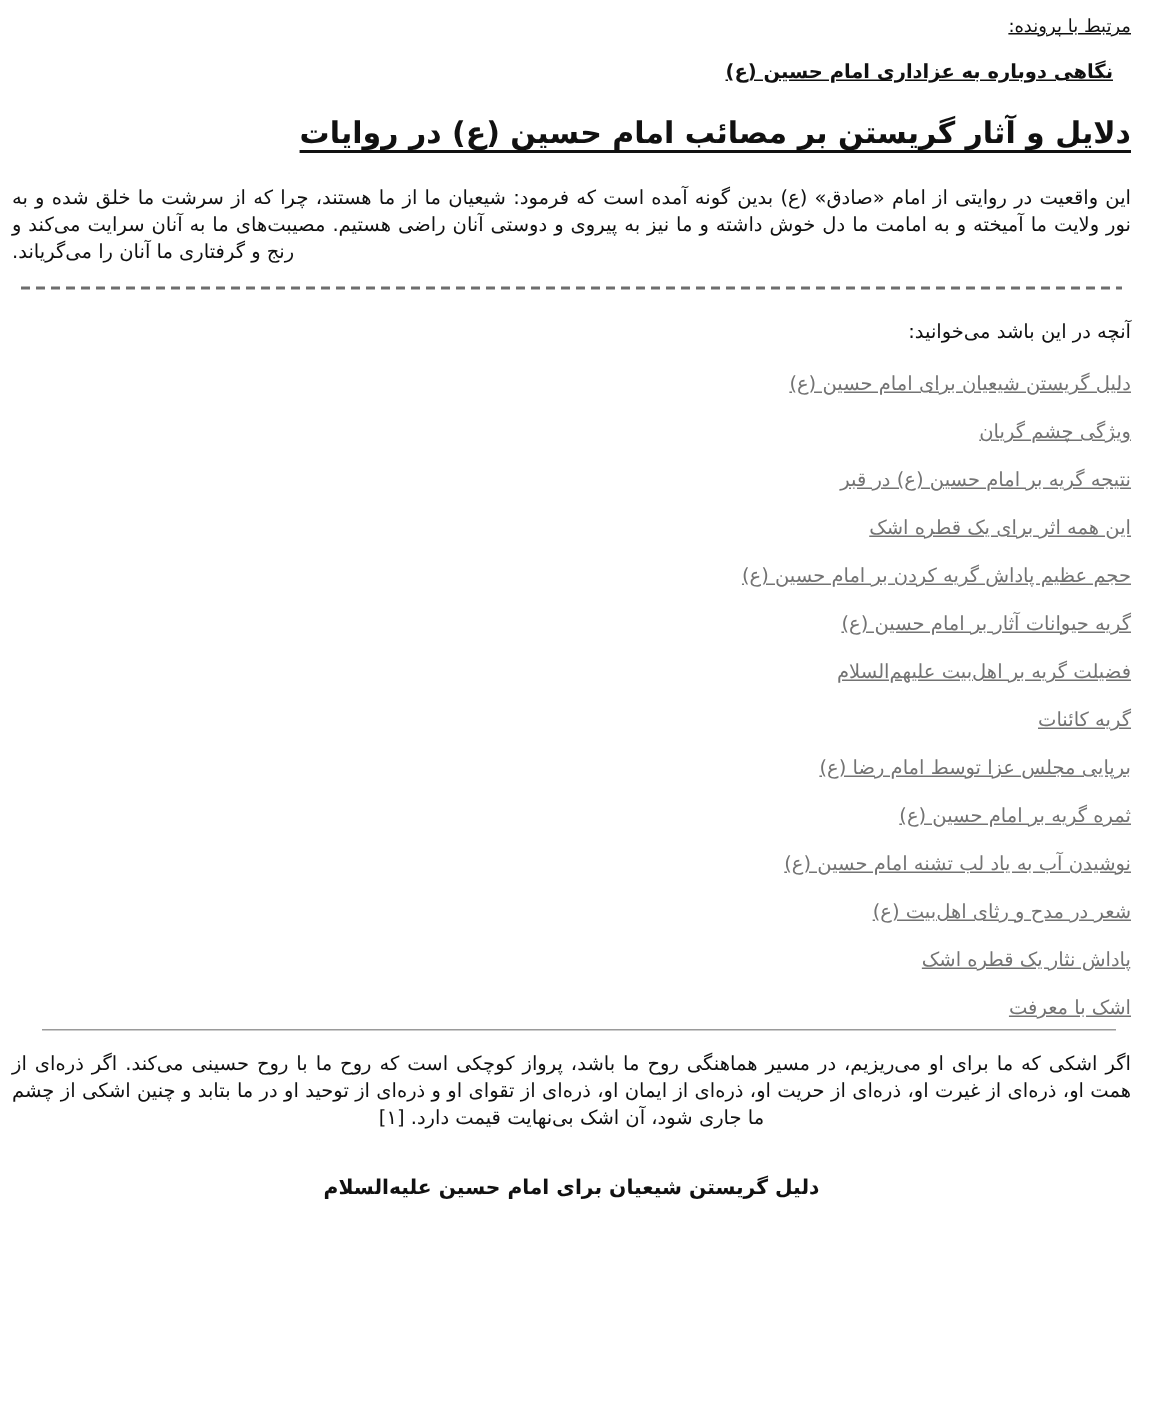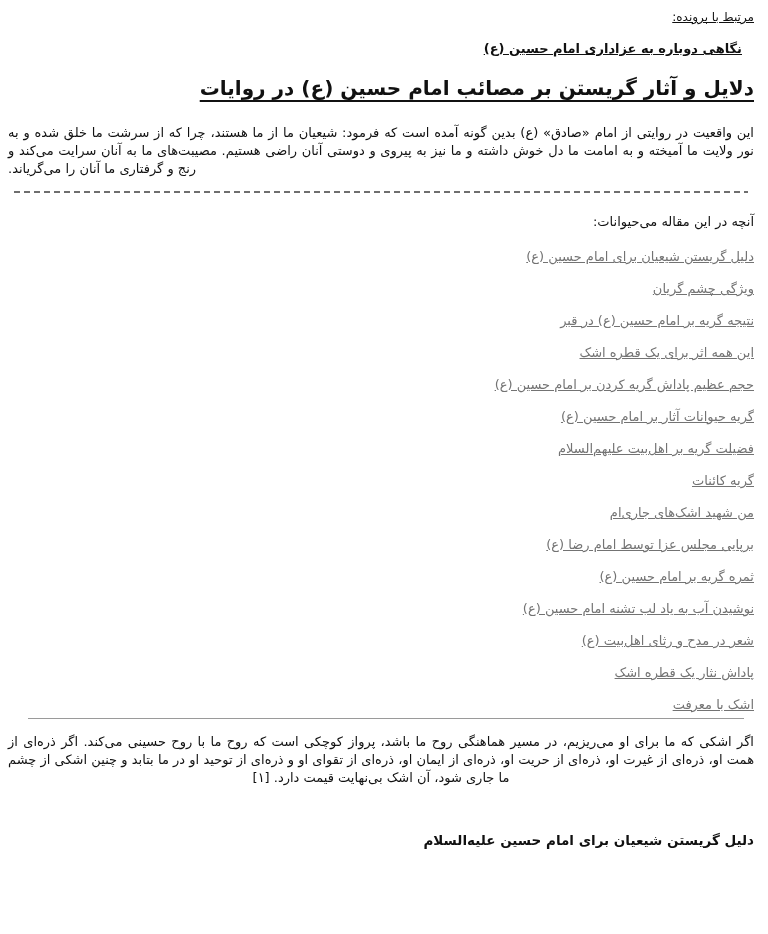--- a/index.html
+++ b/index.html
@@ -83,50 +83,50 @@
   }
   .solid-rule {
     border: none;
     border-top: 1px solid #9a9a9a;
     margin: 4px 10px 14px 20px;
   }
   .section-heading {
     font-size: 13.5px;
     line-height: 18px;
     font-weight: bold;
-    margin: 44px 0 0 0;
+    margin: 28px 0 0 0;
+    text-align: center;
   }
 </style>
 </head>
 <body>
 
 <div class="page">
 
   <span class="related-label">مرتبط با پرونده:</span>
 
   <a href="#" class="subtitle-link">نگاهی دوباره به عزاداری امام حسین (ع)</a>
 
   <h1 class="article-title">دلایل و آثار گریستن بر مصائب امام حسین (ع) در روایات</h1>
 
   <p class="body-para para-last-left">این واقعیت در روایتی از امام «صادق» (ع) بدین گونه آمده است که فرمود: شیعیان ما از ما هستند، چرا که از سرشت ما خلق شده و به نور ولایت ما آمیخته و به امامت ما دل خوش داشته و ما نیز به پیروی و دوستی آنان راضی هستیم. مصیبت‌های ما به آنان سرایت می‌کند و رنج و گرفتاری ما آنان را می‌گریاند.</p>
 
   <div class="dashed-separator"></div>
 
-  <p class="toc-heading">آنچه در این مقاله می‌حیوانات:</p>
+  <p class="toc-heading">آنچه در این باشد می‌خوانید:</p>
 
   <ul class="toc-list">
     <li><a href="#">دلیل گریستن شیعیان برای امام حسین (ع)</a></li>
     <li><a href="#">ویژگی چشم گریان</a></li>
     <li><a href="#">نتیجه گریه بر امام حسین (ع) در قبر</a></li>
     <li><a href="#">این همه اثر برای یک قطره اشک</a></li>
     <li><a href="#">حجم عظیم پاداش گریه کردن بر امام حسین (ع)</a></li>
     <li><a href="#">گریه حیوانات آثار بر امام حسین (ع)</a></li>
     <li><a href="#">فضیلت گریه بر اهل‌بیت علیهم‌السلام</a></li>
     <li><a href="#">گریه کائنات</a></li>
-    <li><a href="#">من شهید اشک‌های جاری‌ام</a></li>
     <li><a href="#">برپایی مجلس عزا توسط امام رضا (ع)</a></li>
     <li><a href="#">ثمره گریه بر امام حسین (ع)</a></li>
     <li><a href="#">نوشیدن آب به یاد لب تشنه امام حسین (ع)</a></li>
     <li><a href="#">شعر در مدح و رثای اهل‌بیت (ع)</a></li>
     <li><a href="#">پاداش نثار یک قطره اشک</a></li>
     <li><a href="#">اشک با معرفت</a></li>
   </ul>
 
   <hr class="solid-rule">
 

